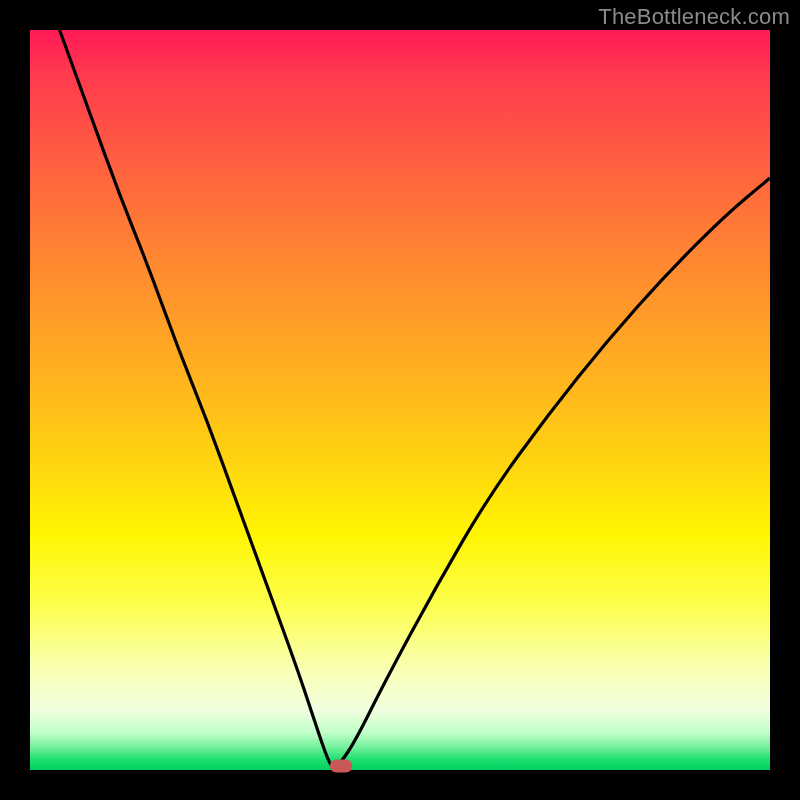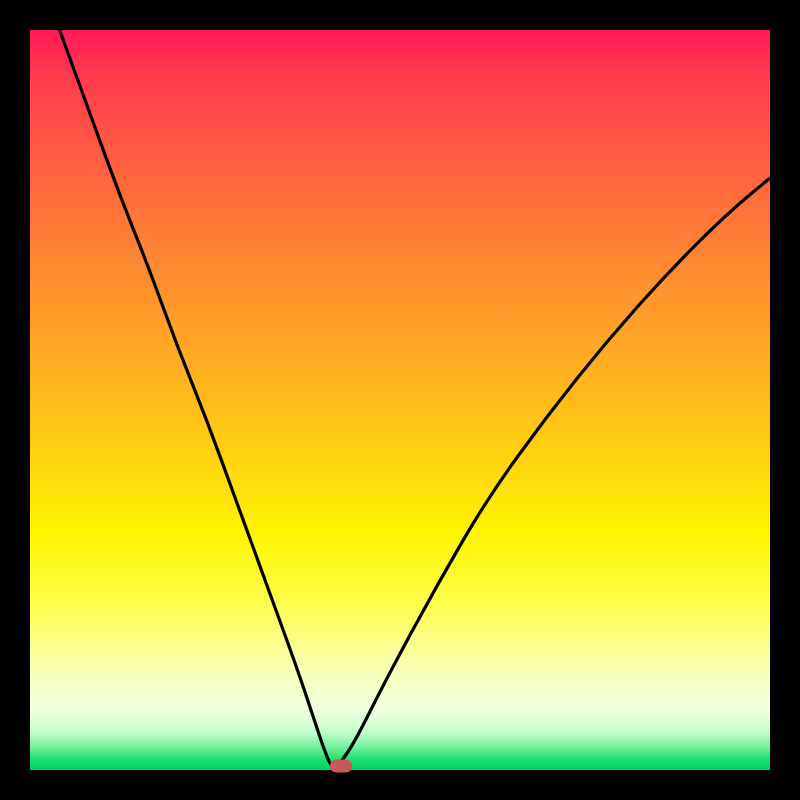--- a/index.html
+++ b/index.html
@@ -68,20 +68,21 @@
     height: 13px;
     border-radius: 6px;
     background: #c95858;
     transform: translate(-50%, -50%);
   }
 </style>
 </head>
 <body>
 
 <div class="frame">
+  <div class="watermark">TheBottleneck.com</div>
 
   <div class="plot-area">
     <div class="gradient-bg"></div>
 
     <svg class="curve-svg" viewBox="0 0 740 740" preserveAspectRatio="none">
       <path fill="none" stroke="#000" stroke-width="3.2" d="M 29.6 0.0 Q 29.6 0.0 44.4 40.7 Q 59.2 81.4 74.0 122.1 Q 88.8 162.8 103.6 199.8 Q 118.4 236.8 133.2 277.5 Q 148.0 318.2 162.8 355.2 Q 177.6 392.2 192.4 432.9 Q 207.2 473.6 222.0 514.3 Q 236.8 555.0 251.6 595.7 Q 266.4 636.4 273.8 658.6 Q 281.2 680.8 288.6 703.0 Q 296.0 725.2 299.7 732.6 Q 303.4 740.0 307.1 736.3 Q 310.8 732.6 318.2 721.5 Q 325.6 710.4 340.4 680.8 Q 355.2 651.2 381.1 603.1 Q 407.0 555.0 432.9 510.6 Q 458.8 466.2 488.4 425.5 Q 518.0 384.8 547.6 347.8 Q 577.2 310.8 606.8 277.5 Q 636.4 244.2 666.0 214.6 Q 695.6 185.0 717.8 166.5 T 740.0 148.0" id="curve-path"></path>
     </svg>
 
     <div class="marker" id="marker" style="left: 310.8px; top: 736.3px;"></div>
   </div>

